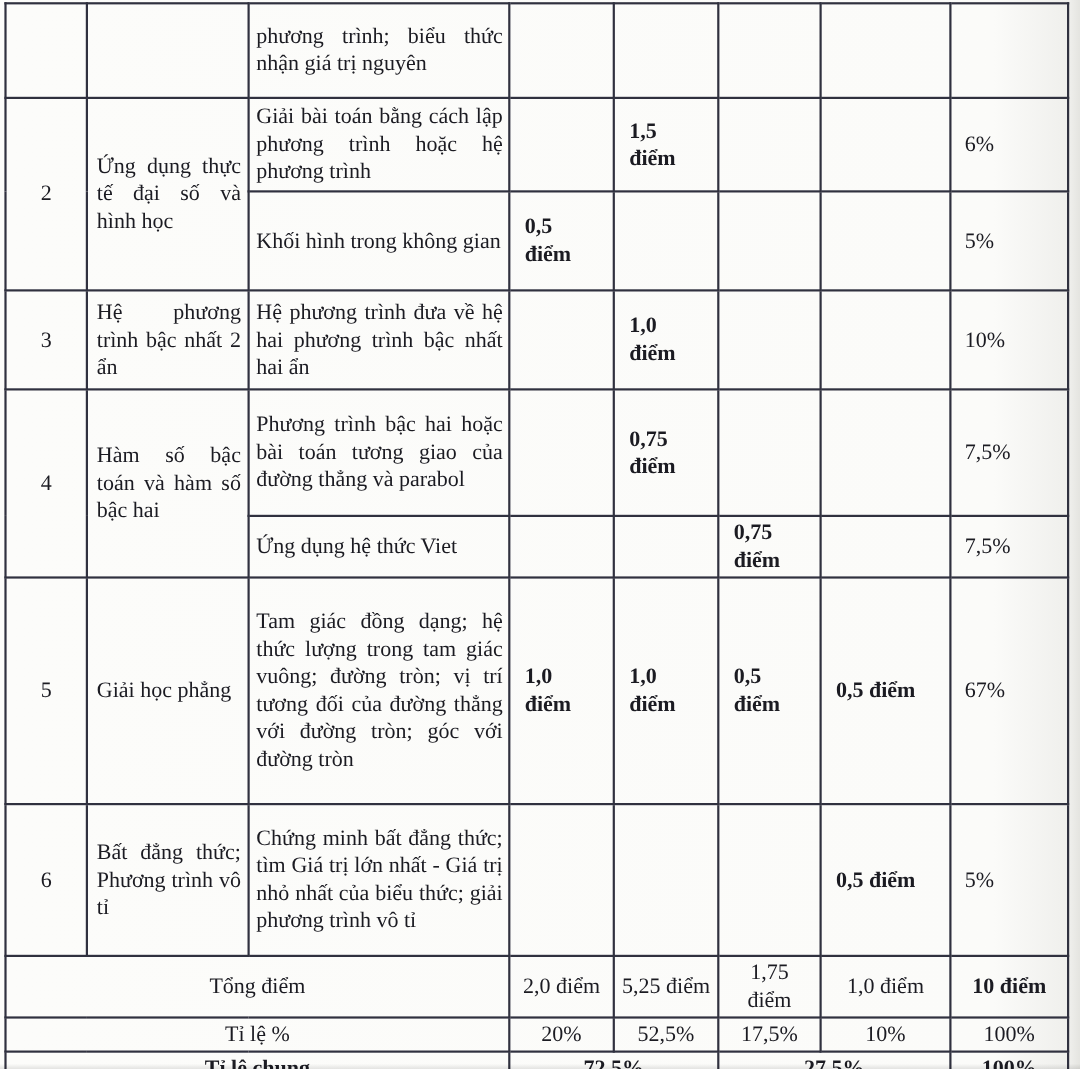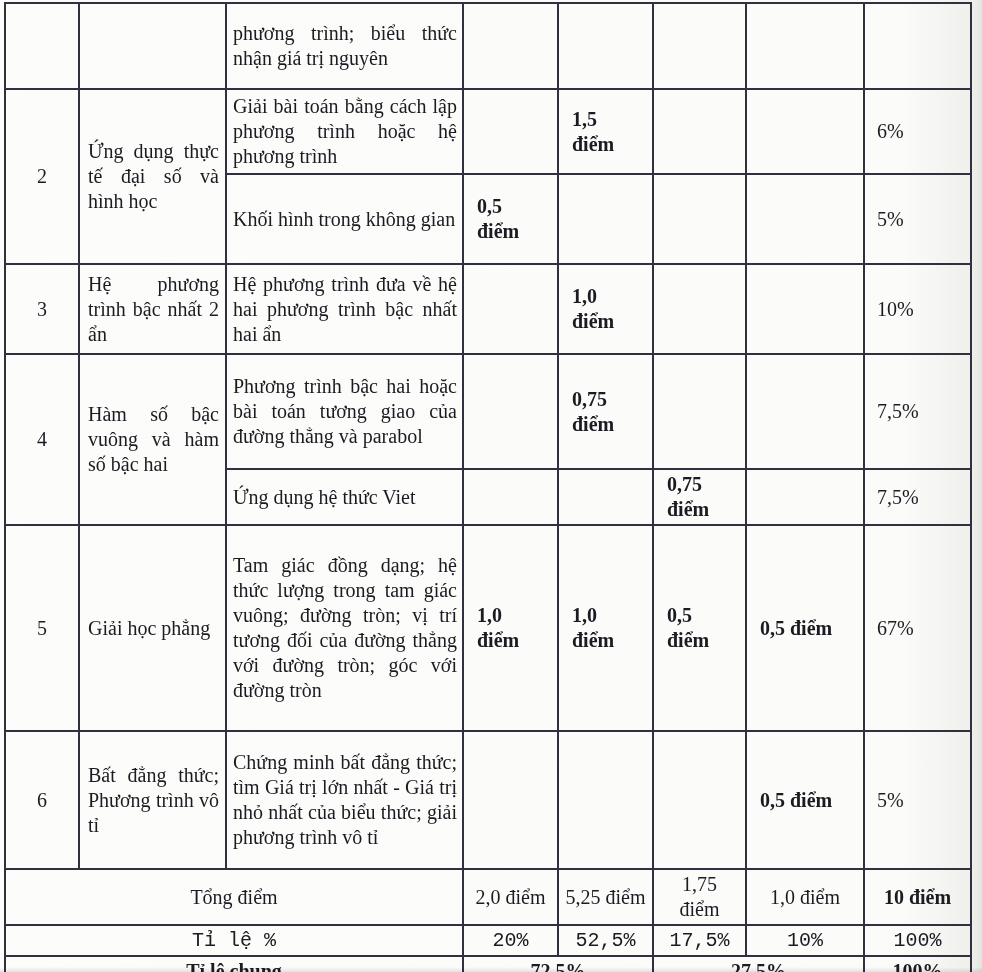--- a/index.html
+++ b/index.html
@@ -51,21 +51,21 @@
 
   tr.r1  { height: 86px; margin-left: 14px; }
   tr.r2a { height: 85px; }
   tr.r2b { height: 90px; }
   tr.r3  { height: 90px; }
   tr.r4a { height: 115px; }
   tr.r4b { height: 44px; }
   tr.r5  { height: 206px; }
   tr.r6  { height: 138px; }
   tr.s1  { height: 50px; }
-  tr.s2  { height: 16px; font-family: Liberation Mono, monospace; }
+  tr.s2  { height: 16px; }
   tr.s3  { height: 28px; }
 </style>
 </head>
 <body>
 
 <div class="paper">
   <table class="matrix">
     <colgroup>
       <col style="width:74px">
       <col style="width:147px">
@@ -114,21 +114,21 @@
       <td class="content">Hệ phương trình đưa về hệ hai phương trình bậc nhất hai ẩn</td>
       <td class="pt"></td>
       <td class="pt">1,0 điểm</td>
       <td class="pt"></td>
       <td class="pt"></td>
       <td class="pct">10%</td>
     </tr>
 
     <tr class="r4a">
       <td class="no" rowspan="2">4</td>
-      <td class="topic" rowspan="2">Hàm số bậc vuông và hàm số bậc hai</td>
+      <td class="topic" rowspan="2">Hàm số bậc toán và hàm số bậc hai</td>
       <td class="content">Phương trình bậc hai hoặc bài toán tương giao của đường thẳng và parabol</td>
       <td class="pt"></td>
       <td class="pt">0,75 điểm</td>
       <td class="pt"></td>
       <td class="pt"></td>
       <td class="pct">7,5%</td>
     </tr>
     <tr class="r4b">
       <td class="content">Ứng dụng hệ thức Viet</td>
       <td class="pt"></td>

